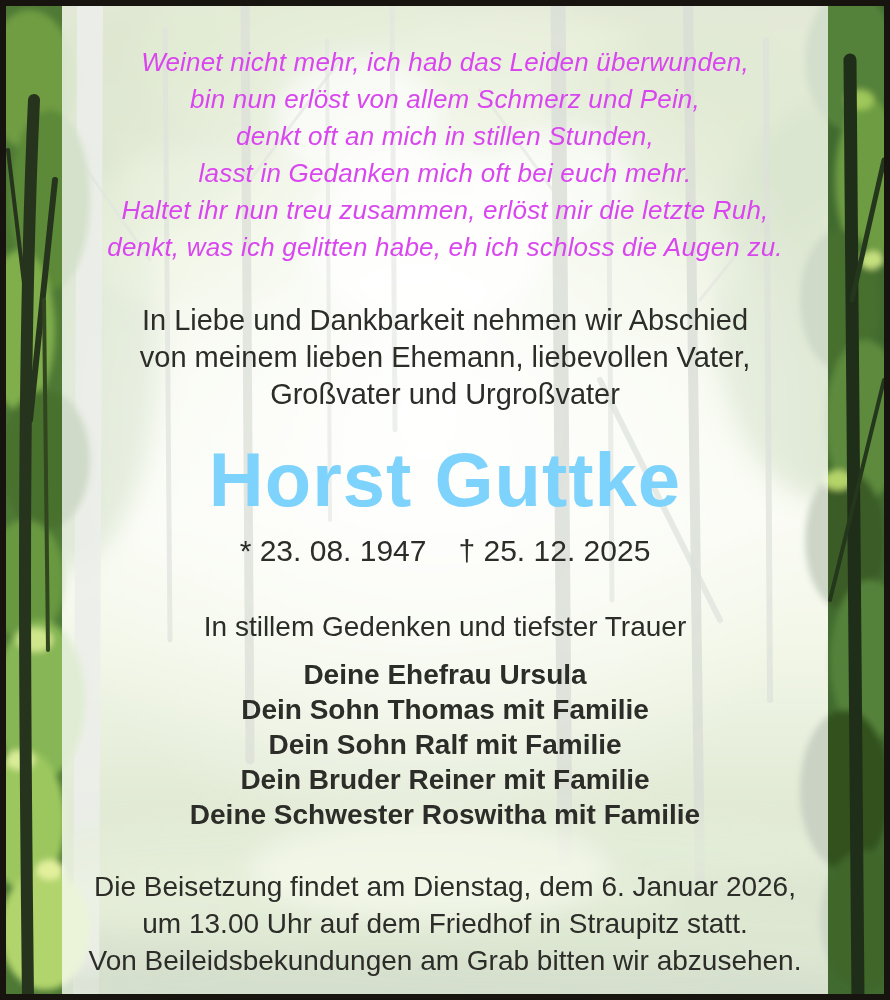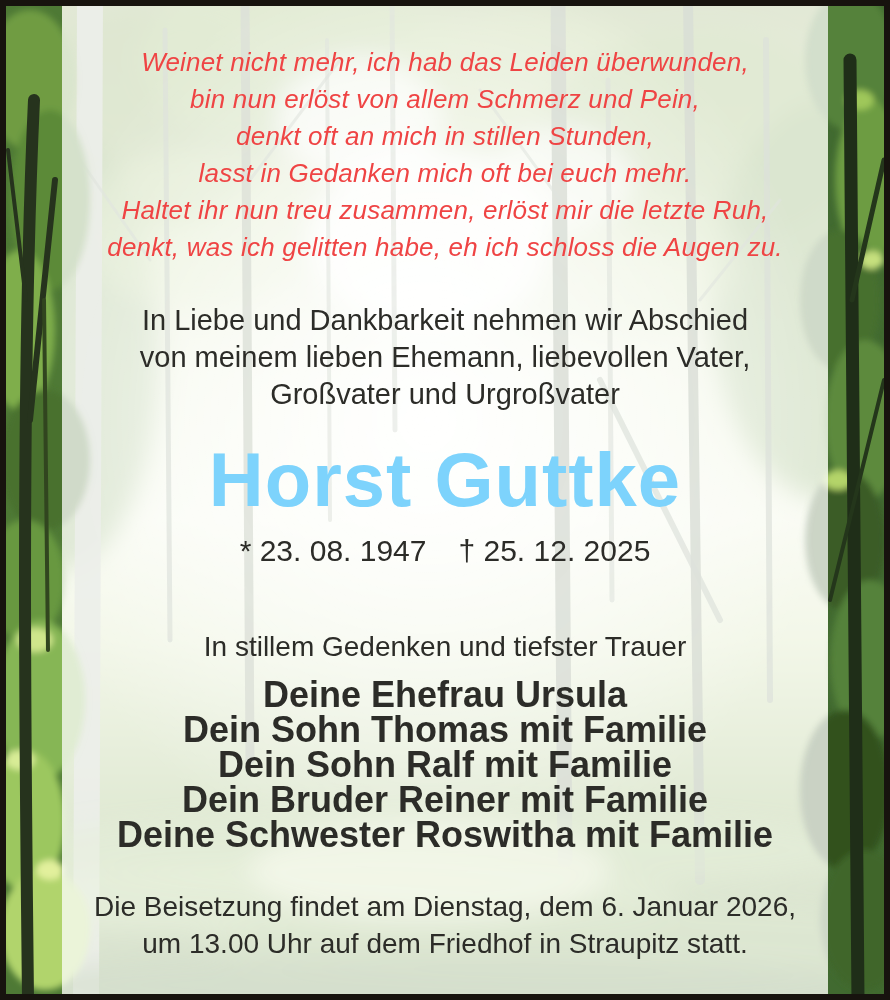--- a/index.html
+++ b/index.html
@@ -15,26 +15,26 @@
   }
   .frame {
     position:absolute; inset:0; border:6px solid #17130e;
     pointer-events:none; z-index:6;
   }
   .content {
     position:absolute; left:62px; top:6px; width:766px; height:988px;
     z-index:3; display:flex; flex-direction:column; align-items:center;
     text-align:center; color:#2c2c28;
   }
-  .poem { margin-top:38px; font-style:italic; font-size:26px; line-height:37px; color:#ef4444; letter-spacing:0.2px; }
+  .poem { margin-top:38px; font-style:italic; font-size:26px; line-height:37px; color:#d946ef; letter-spacing:0.2px; }
   .farewell { margin-top:36px; font-size:29px; line-height:37px; }
   .name { margin:26px 0 0 0; font-size:76px; line-height:82px; font-weight:bold; letter-spacing:1px; color:#7dd3fc; }
   .dates { margin-top:12px; font-size:30px; line-height:36px; display:flex; gap:32px; justify-content:center; }
-  .gedenken { margin-top:60px; font-size:28px; line-height:35px;text-align:right; }
-  .mourners { margin-top:13px; font-size:36px; line-height:35px; font-weight:bold; }
+  .gedenken { margin-top:40px; font-size:28px; line-height:35px;text-align:right; }
+  .mourners { margin-top:13px; font-size:28px; line-height:35px; font-weight:bold; }
   .funeral { margin-top:36px; font-size:28px; line-height:37px; }
 </style>
 </head>
 <body>
 
 <div class="card">
 
   <svg class="forest" viewBox="0 0 890 1000" preserveAspectRatio="none" xmlns="http://www.w3.org/2000/svg">
     <defs>
       <linearGradient id="bgGrad" x1="0" y1="0" x2="0" y2="1">
@@ -183,18 +183,19 @@
       <div>Deine Ehefrau Ursula</div>
       <div>Dein Sohn Thomas mit Familie</div>
       <div>Dein Sohn Ralf mit Familie</div>
       <div>Dein Bruder Reiner mit Familie</div>
       <div>Deine Schwester Roswitha mit Familie</div>
     </div>
 
     <div class="funeral">
       <div>Die Beisetzung findet am Dienstag, dem 6. Januar 2026,</div>
       <div>um 13.00 Uhr auf dem Friedhof in Straupitz statt.</div>
+      <div>Von Beileidsbekundungen am Grab bitten wir abzusehen.</div>
     </div>
 
   </div>
 
   <div class="frame"></div>
 </div>
 
 </body></html>

